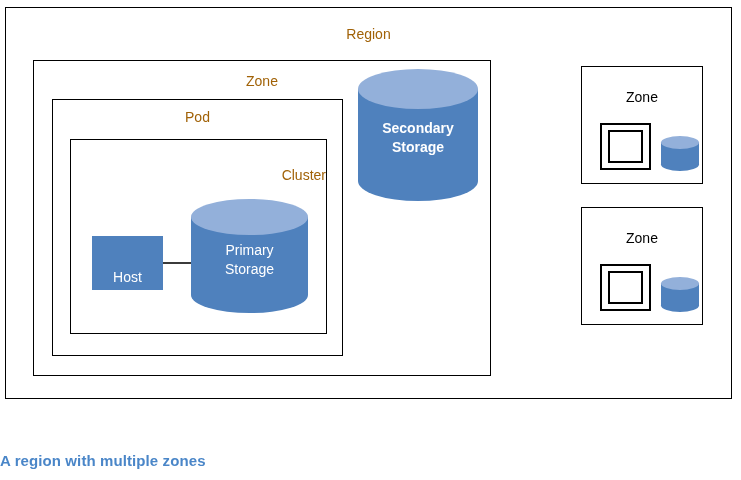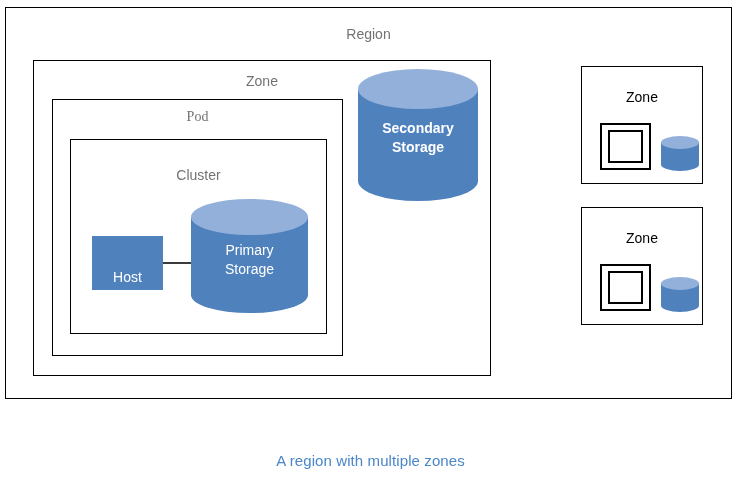--- a/index.html
+++ b/index.html
@@ -32,21 +32,21 @@
     border: 1px solid #000000;
     background: transparent;
   }
   .frame-label {
     position: absolute;
     left: 0;
     right: 0;
     text-align: center;
     font-size: 14px;
     line-height: 16px;
-    color: #737373;
+    color: #a16207;
     white-space: nowrap;
   }
 
   
   #region-box {
     left: 5px;
     top: 7px;
     width: 727px;
     height: 392px;
   }
@@ -61,30 +61,30 @@
   }
   #zone-main-label { top: 12px; }
 
   
   #pod-box {
     left: 52px;
     top: 99px;
     width: 291px;
     height: 257px;
   }
-  #pod-label { top: 9px; font-family: Liberation Serif, serif; }
+  #pod-label { top: 9px; }
 
   
   #cluster-box {
     left: 70px;
     top: 139px;
     width: 257px;
     height: 195px;
   }
-  #cluster-label { top: 27px; }
+  #cluster-label { top: 27px; text-align: right; }
 
   
   #host-box {
     position: absolute;
     left: 92px;
     top: 236px;
     width: 71px;
     height: 54px;
     background: #4F81BD;
     display: flex;
@@ -217,23 +217,23 @@
   .mini-cyl .cyl-top    { height: 13px; }
   .mini-cyl .cyl-body   { top: 6px; bottom: 6px; }
   .mini-cyl .cyl-bottom { height: 13px; }
 
   
   #caption {
     position: absolute;
     left: 0;
     right: 0;
     top: 452px;
-    text-align: center;
+    text-align: left;
     font-size: 15px;
-    font-weight: normal;
+    font-weight: bold;
     color: #4A86C8;
     letter-spacing: 0.1px;
   }
 </style>
 </head>
 <body>
 
 <div id="diagram-canvas">
 
   <div class="frame" id="region-box">

